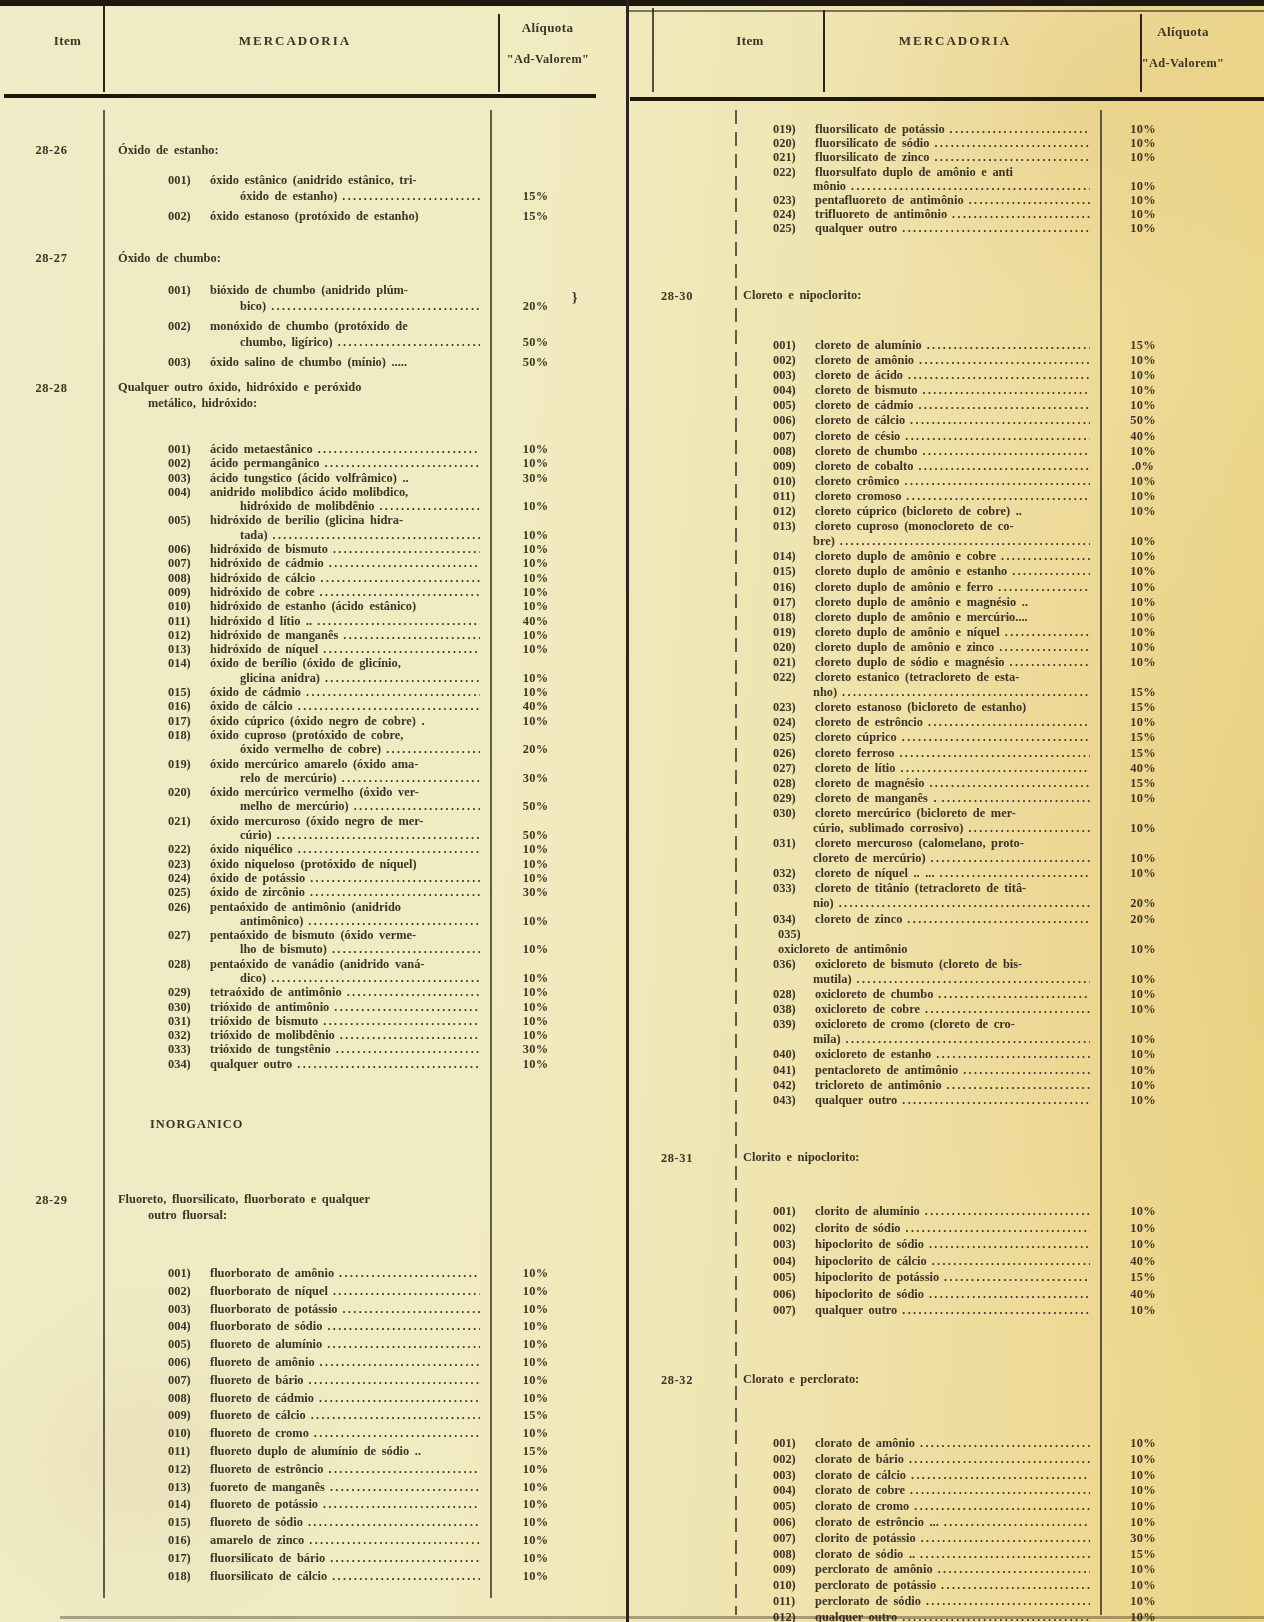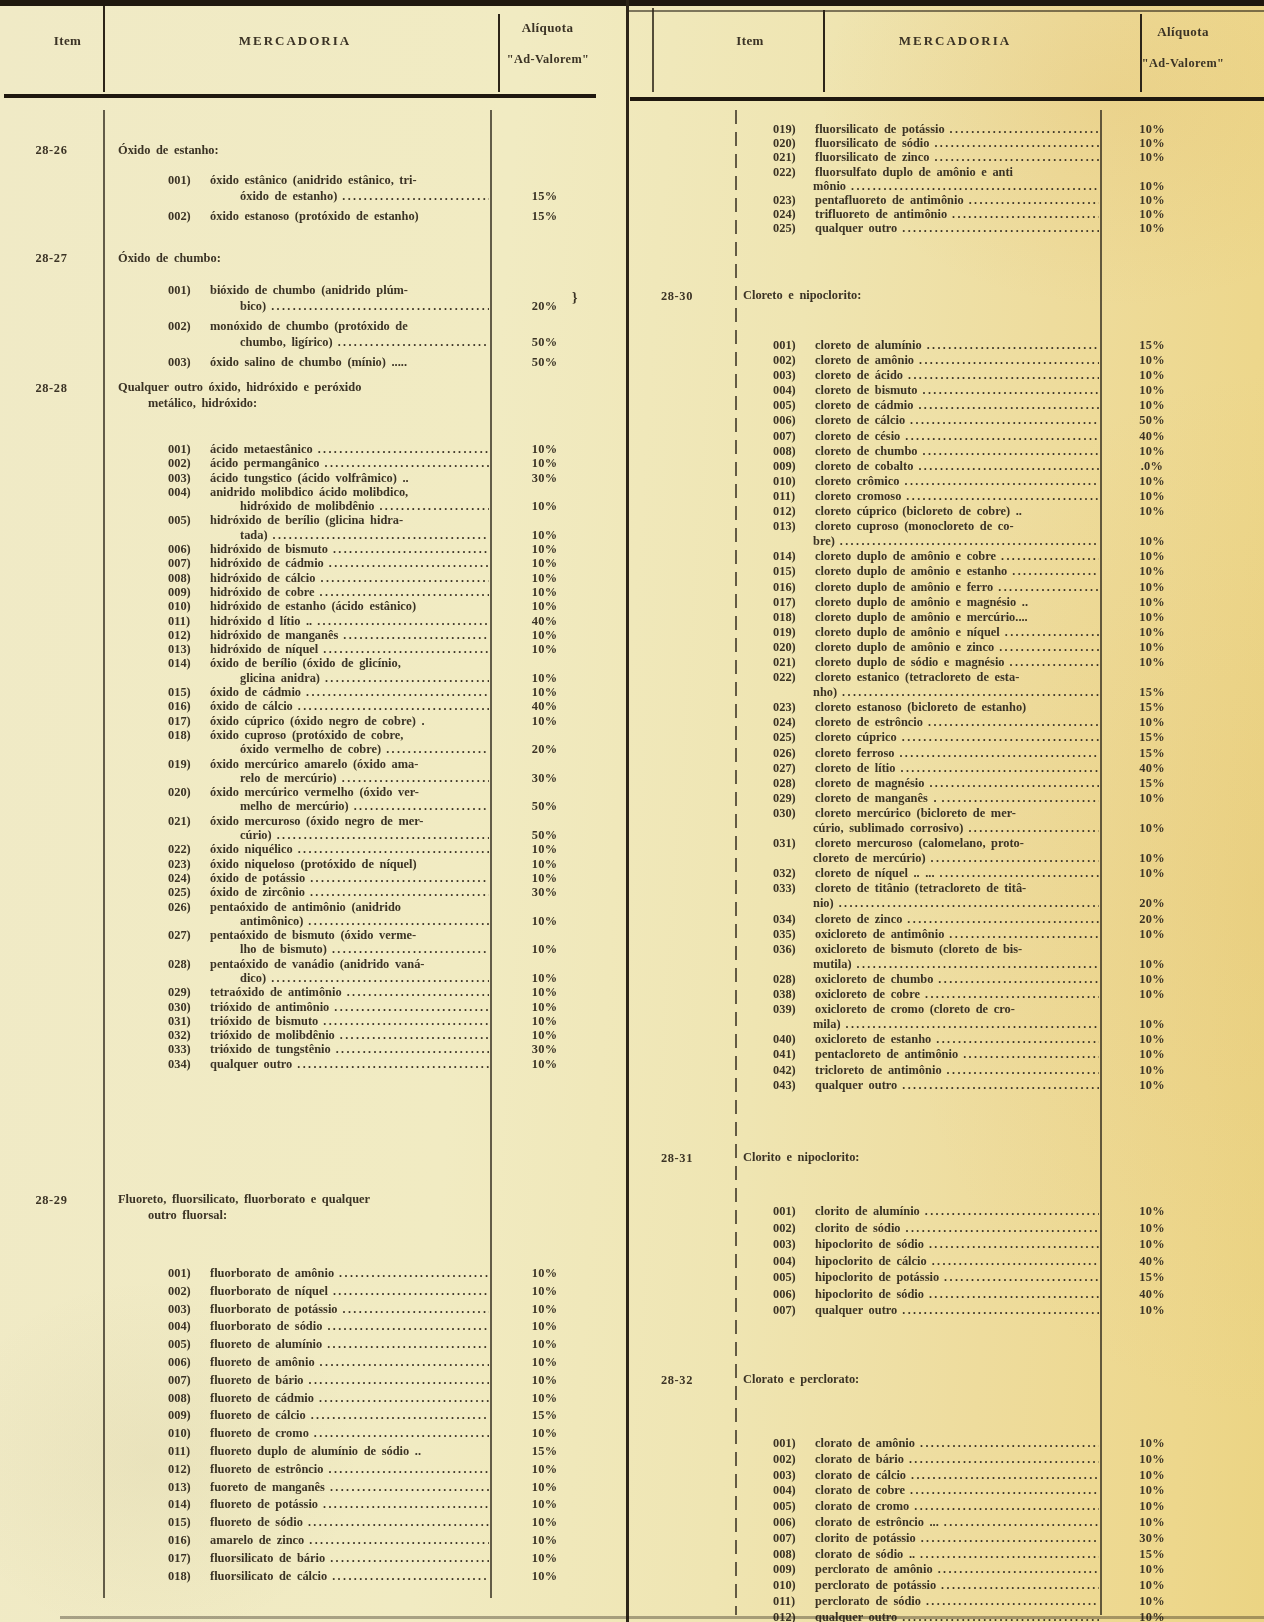--- a/index.html
+++ b/index.html
@@ -16,21 +16,21 @@
       radial-gradient(500px 700px at 100% 55%, rgba(210,160,70,.12), transparent 75%),
       radial-gradient(300px 260px at 12% 90%, rgba(120,100,50,.06), transparent 70%);
   }
   .vline{position:absolute;width:2px;background:#2d2519;}
   .vline.soft{opacity:.72;}
   .vline.dash{background:repeating-linear-gradient(to bottom,#2d2519 0 14px,transparent 14px 22px);}
   .hline{position:absolute;background:#1f180f;}
   .hdr-label{position:absolute;text-align:center;letter-spacing:.4px;font-size:13px;}
   .hdr-merc{letter-spacing:2px;}
   .colbody{position:absolute;top:0;height:100%;}
-  .block{position:absolute;left:0;right:3px;}
+  .block{position:absolute;left:0;right:12px;}
   .item-code{position:absolute;left:0;top:1px;text-align:center;letter-spacing:.6px;}
   .title-line,.section-line{white-space:nowrap;word-spacing:2.5px;}
   .section-line{letter-spacing:1px;}
   .rows{}
   .row{display:flex;align-items:flex-end;}
   .merc{flex:1 1 auto;min-width:0;}
   .ln{display:flex;align-items:baseline;}
   .num{flex:none;width:42px;}
   .indent{flex:none;}
   .txt{flex:none;white-space:nowrap;word-spacing:2.5px;}
@@ -528,20 +528,21 @@
                   <div class="dots">..........................................................................................</div>
                 </div>
               </div>
               <div class="rate" style="width: 105px; line-height: 14.3px;">10%</div>
             </div>
           </div>
         </div>
       </div>
       <div class="block" style="top: 1116px;">
         <div class="content" style="margin-left: 103px; margin-right: 27px;">
+          <div class="section-line" style="line-height: 17px; padding-left: 47px;">INORGANICO</div>
         </div>
       </div>
       <div class="block" style="top: 1192px;">
         <div class="item-code" style="width: 103px;">28-29</div>
         <div class="content" style="margin-left: 103px; margin-right: 27px;">
           <div class="title-line" style="line-height: 15.5px; padding-left: 15px;">Fluoreto, fluorsilicato, fluorborato e qualquer</div>
           <div class="title-line" style="line-height: 15.5px; padding-left: 45px;">outro fluorsal:</div>
           <div class="rows" style="margin-top: 43px; padding-left: 65px;">
             <div class="row" style="margin-bottom: 2.8px;">
               <div class="merc">
@@ -1163,21 +1164,21 @@
                 <div class="ln" style="line-height: 15.1px;">
                   <div class="num">034)</div>
                   <div class="txt">cloreto de zinco</div>
                   <div class="dots">..........................................................................................</div>
                 </div>
               </div>
               <div class="rate" style="width: 100px; line-height: 15.1px;">20%</div>
             </div>
             <div class="row" style="margin-bottom: 0px;">
               <div class="merc">
-                <div class="ln" style="line-height: 15.1px;">
+                <div class="ln" style="line-height: 15.1px; flex-direction: column;">
                   <div class="num">035)</div>
                   <div class="txt">oxicloreto de antimônio</div>
                   <div class="dots">..........................................................................................</div>
                 </div>
               </div>
               <div class="rate" style="width: 100px; line-height: 15.1px;">10%</div>
             </div>
             <div class="row" style="margin-bottom: 0px;">
               <div class="merc">
                 <div class="ln" style="line-height: 15.1px;">

